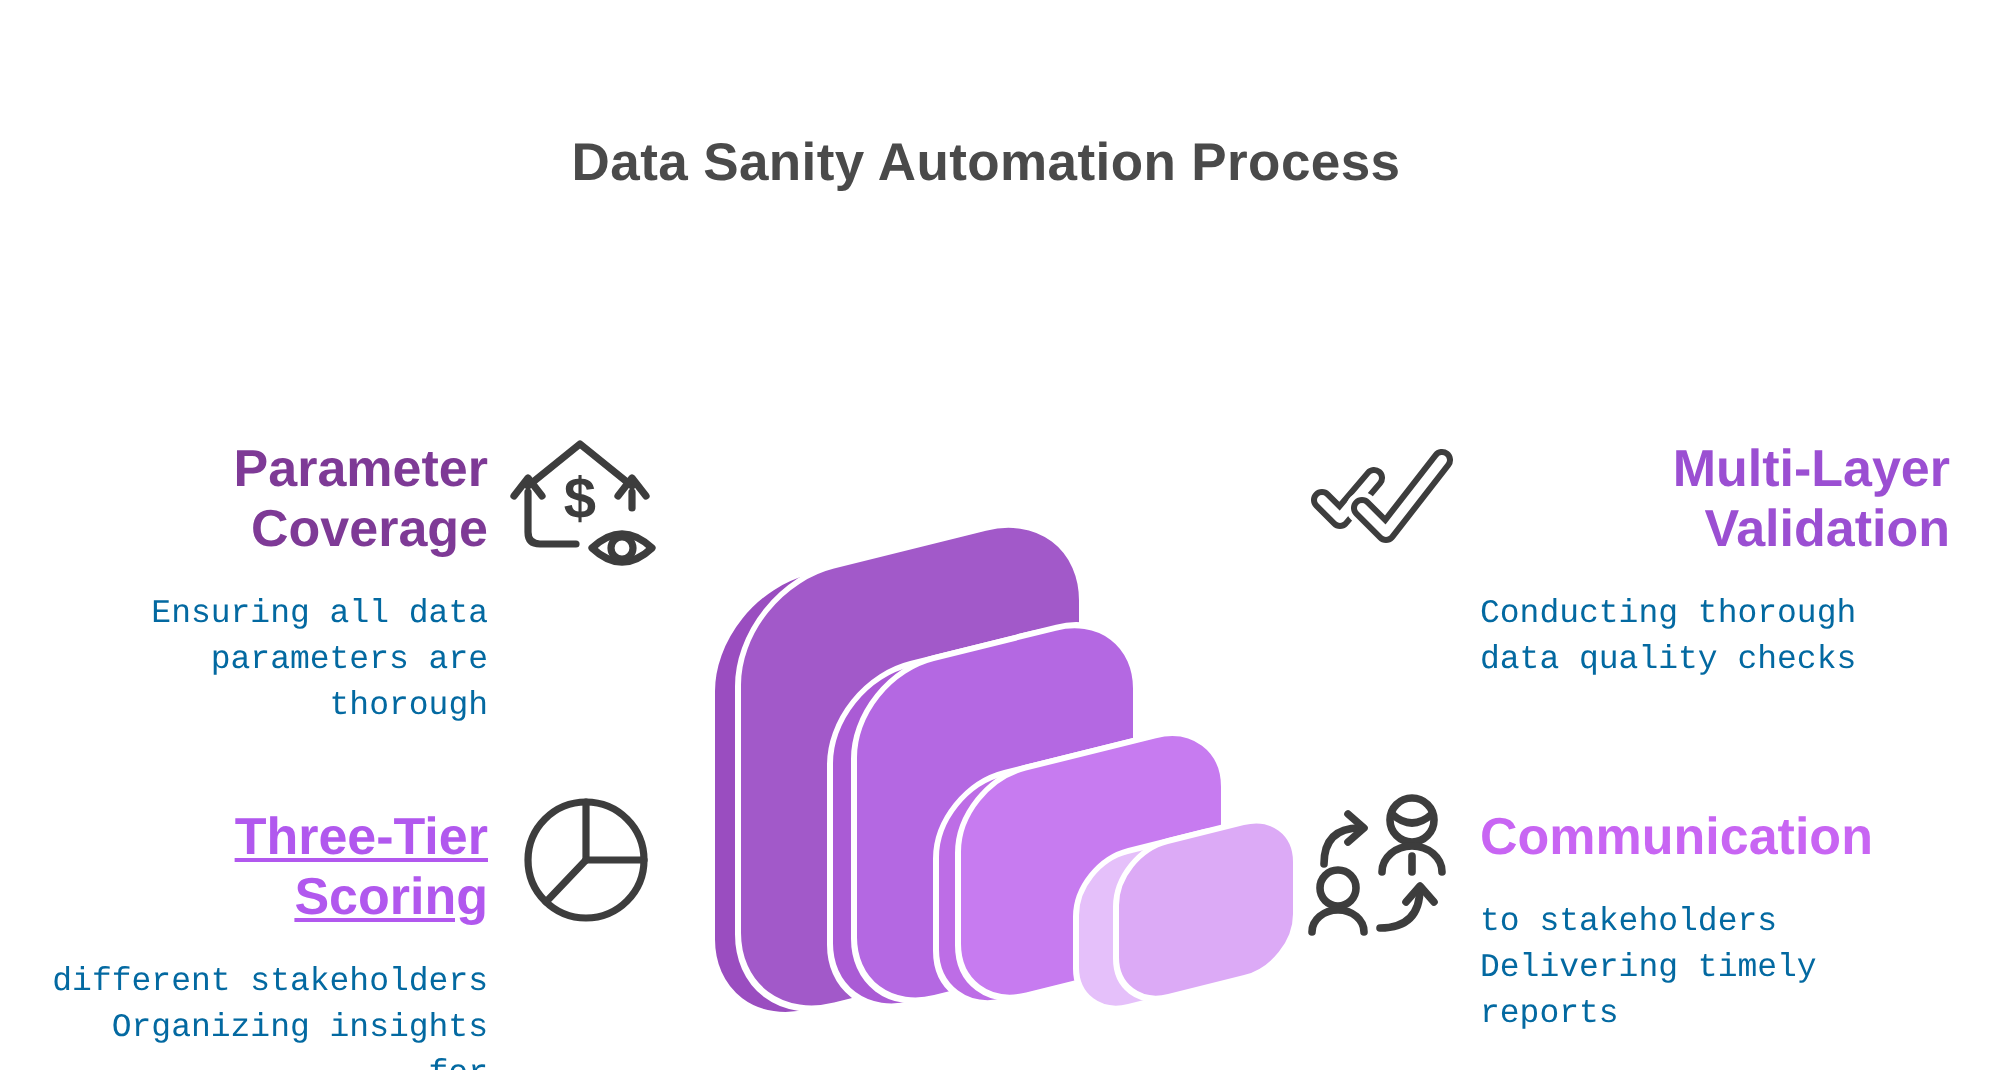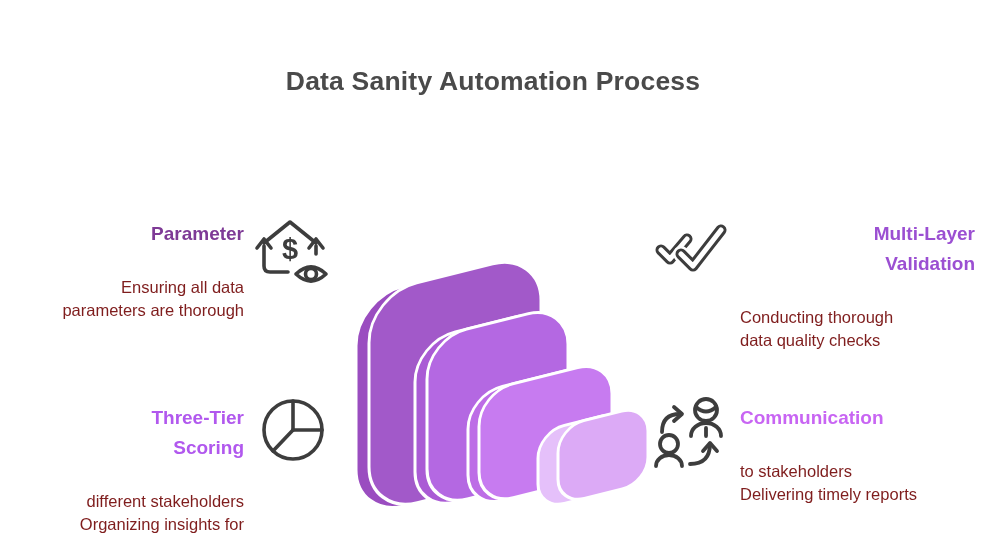--- a/index.html
+++ b/index.html
@@ -6,23 +6,23 @@
   .canvas{
     position:relative;width:1000px;height:535px;background:#ffffff;
     font-family:"Liberation Sans","DejaVu Sans",sans-serif;overflow:hidden;
   }
   .title{
     position:absolute;top:66px;left:0;width:986px;margin:0;
     text-align:center;font-size:26.5px;font-weight:bold;color:#4a4a4a;
     letter-spacing:0.2px;
   }
   .txtblock{position:absolute;}
-  .txtblock h3{margin:0;font-size:19px;font-weight:bold;line-height:30px;}
+  .txtblock h3{margin:0;font-size:26px;font-weight:bold;line-height:30px;}
   .txtblock h3 span{display:block;}
-  .txtblock p{margin:27px 0 0 0;font-size:16.5px;line-height:23px;color:#7f1d1d;}
+  .txtblock p{margin:16px 0 0 0;font-size:16.5px;line-height:23px;color:#0369a1;font-family:Liberation Mono, monospace;}
   .txtblock p span{display:block;}
   .align-r{text-align:right;}
   .align-l{text-align:left;}
   .tl-text{left:20px;top:219px;width:224px;}
   .tr-text{left:740px;top:219px;width:235px;}
   .bl-text{left:20px;top:403px;width:224px;}
   .br-text{left:740px;top:403px;width:240px;}
   .icon{position:absolute;}
   .icon-house{left:252px;top:207px;}
   .icon-checks{left:650px;top:214px;}
@@ -73,20 +73,21 @@
       <path class="ln" d="M12 39 V59 Q12 65 18 65 H36"></path>
       <path class="ln" d="M64 39 V47"></path>
       <text class="dollar" x="38" y="52" text-anchor="middle">$</text>
       <path class="ln" d="M44 67 Q59 53 74 67 Q59 81 44 67"></path>
       <circle class="ln" cx="59" cy="67" r="5.5"></circle>
     </svg>
   </div>
   <div class="txtblock tl-text align-r">
     <h3 style="color: rgb(126, 58, 150);">
       <span>Parameter</span>
+      <span>Coverage</span>
     </h3>
     <p>
       <span>Ensuring all data</span>
       <span>parameters are thorough</span>
     </p>
   </div>
 
   <div class="icon icon-checks">
     <svg width="86" height="62" viewBox="0 0 86 62">
       <path class="chk-dark" d="M11 36 L20 45 L37 25"></path>
@@ -109,21 +110,21 @@
 
   <div class="icon icon-pie">
     <svg width="70" height="70" viewBox="0 0 70 70">
       <circle class="ln" cx="35" cy="35" r="29"></circle>
       <path class="ln" d="M35 35 V6"></path>
       <path class="ln" d="M35 35 H64"></path>
       <path class="ln" d="M35 35 L15 56"></path>
     </svg>
   </div>
   <div class="txtblock bl-text align-r">
-    <h3 style="color: rgb(177, 88, 238);">
+    <h3 style="color: rgb(177, 88, 238); text-decoration: underline;">
       <span>Three-Tier</span>
       <span>Scoring</span>
     </h3>
     <p>
       <span>different stakeholders</span>
       <span>Organizing insights for</span>
     </p>
   </div>
 
   <div class="icon icon-people">

